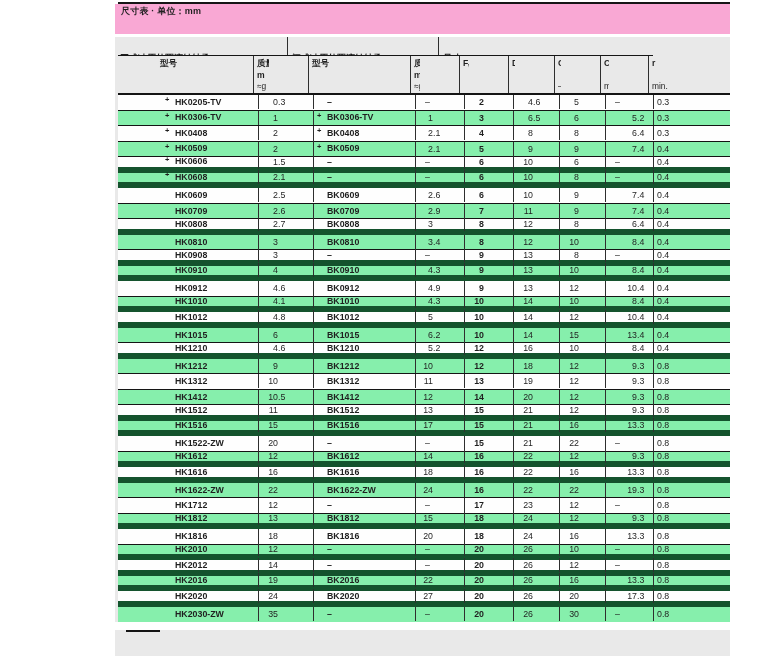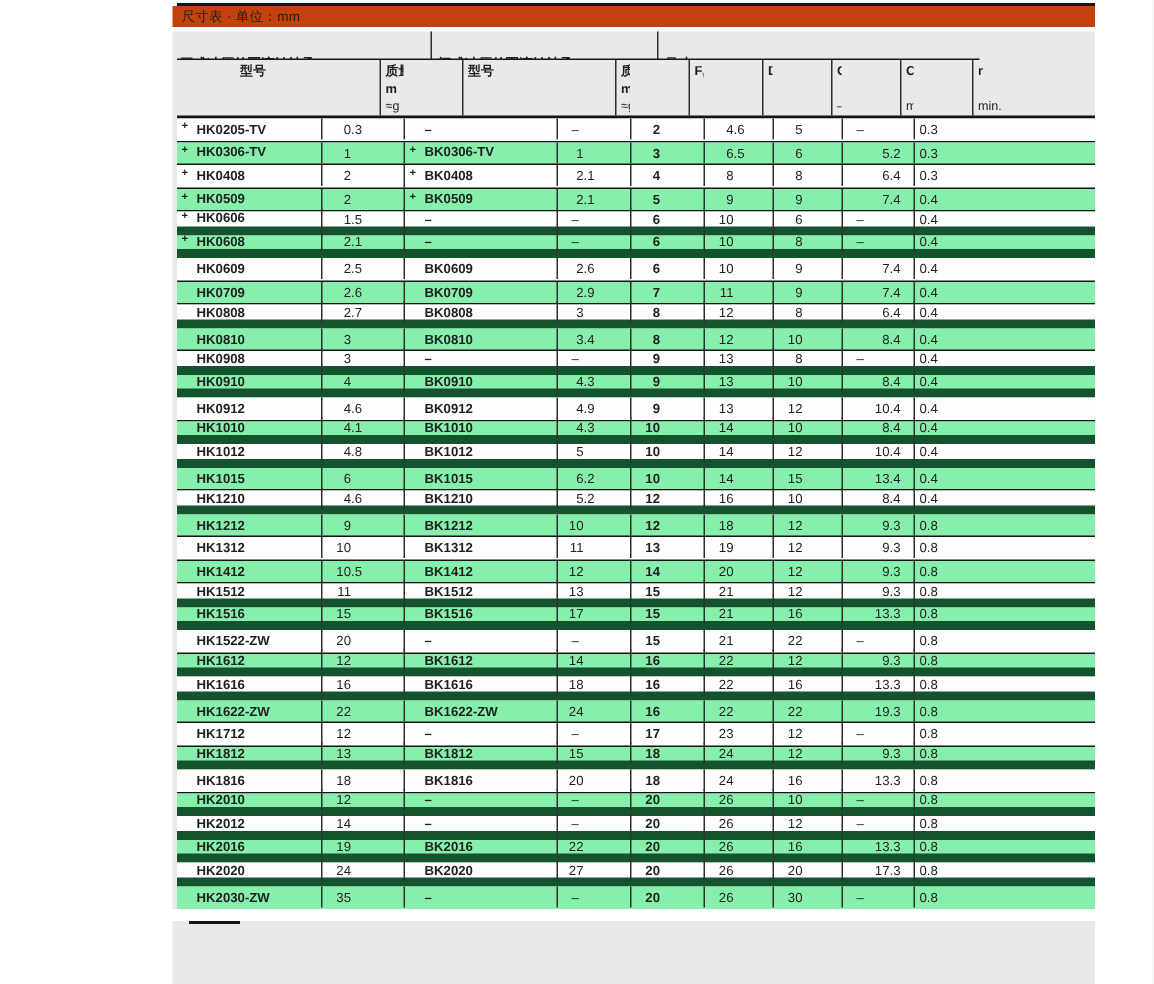--- a/index.html
+++ b/index.html
@@ -5,41 +5,41 @@
   html,body{margin:0;padding:0;}
   body{
     width:769px;height:656px;background:#ffffff;
     font-family:"Liberation Sans","DejaVu Sans",sans-serif;
     color:#1f1f1f;position:relative;overflow:hidden;
     -webkit-font-smoothing:antialiased;
   }
   .panel{position:absolute;left:115px;top:0;width:615px;height:656px;}
   .topline{margin:2px 0 0 3px;width:612px;height:2px;background:#161616;}
   .titlebar{
-    margin-top:0;width:615px;height:14px;background:#c2410c;
-    font-size:9px;font-weight:normal;line-height:14px;padding-left:6px;
+    margin-top:0;width:615px;height:30px;background:#f9a8d4;
+    font-size:9px;font-weight:bold;line-height:14px;padding-left:6px;
     box-sizing:border-box;letter-spacing:0.2px;
   }
   .body{margin-top:3px;width:615px;background:#e9e9e9;padding-left:3px;box-sizing:border-box;}
   .cols{display:grid;grid-template-columns:96px 55px 102px 49px 49px 46px 46px 48px 121px;width:612px;box-sizing:border-box;}
   
   .grouprow{display:grid;grid-template-columns:151px 151px 310px;width:612px;height:19px;position:relative;}
   .grouprow:after{content:"";position:absolute;left:0;bottom:0;width:535px;height:1px;background:#161616;}
   .gcell{font-size:9px;font-weight:bold;padding:15px 0 0 2px;box-sizing:border-box;white-space:nowrap;overflow:hidden;}
   .gcell.bl{border-left:1px solid #2e2e2e;padding-left:4px;margin-left:18px;}
   
   .headrow{height:39px;border-bottom:2px solid #141414;}
   .hcell{display:flex;flex-direction:column;font-size:8.6px;font-weight:bold;
          padding:2px 0 2px 3px;box-sizing:border-box;white-space:nowrap;overflow:hidden;margin-left:39px;}
   .hcell.bl{border-left:1px solid #2e2e2e;}
   .hcell .sub{margin-top:auto;font-weight:normal;font-size:8.4px;}
   .hl2{font-weight:bold;}
   .sb{font-size:6.5px;vertical-align:-2px;font-weight:bold;}
   
-  .row{height:15.5px;box-sizing:border-box;align-items:center;}
+  .row{height:15.5px;box-sizing:border-box;align-items:center;padding-left:44px;}
   .row.white{background:#fefefe;}
   .row.grey{background:#86efac;}
   .row.inrow{border-bottom:6px solid #14532d;}
   .row.gend{border-bottom:1.5px solid #141414;}
   .cell{font-size:8.8px;line-height:14px;padding-left:3px;box-sizing:border-box;
         white-space:nowrap;overflow:hidden;}
   .cell.bl{border-left:1px solid #2e2e2e;}
   .model{font-weight:bold;}
   .star{display:inline-block;width:10px;font-size:7.5px;font-weight:bold;
         position:relative;top:-2.5px;}

